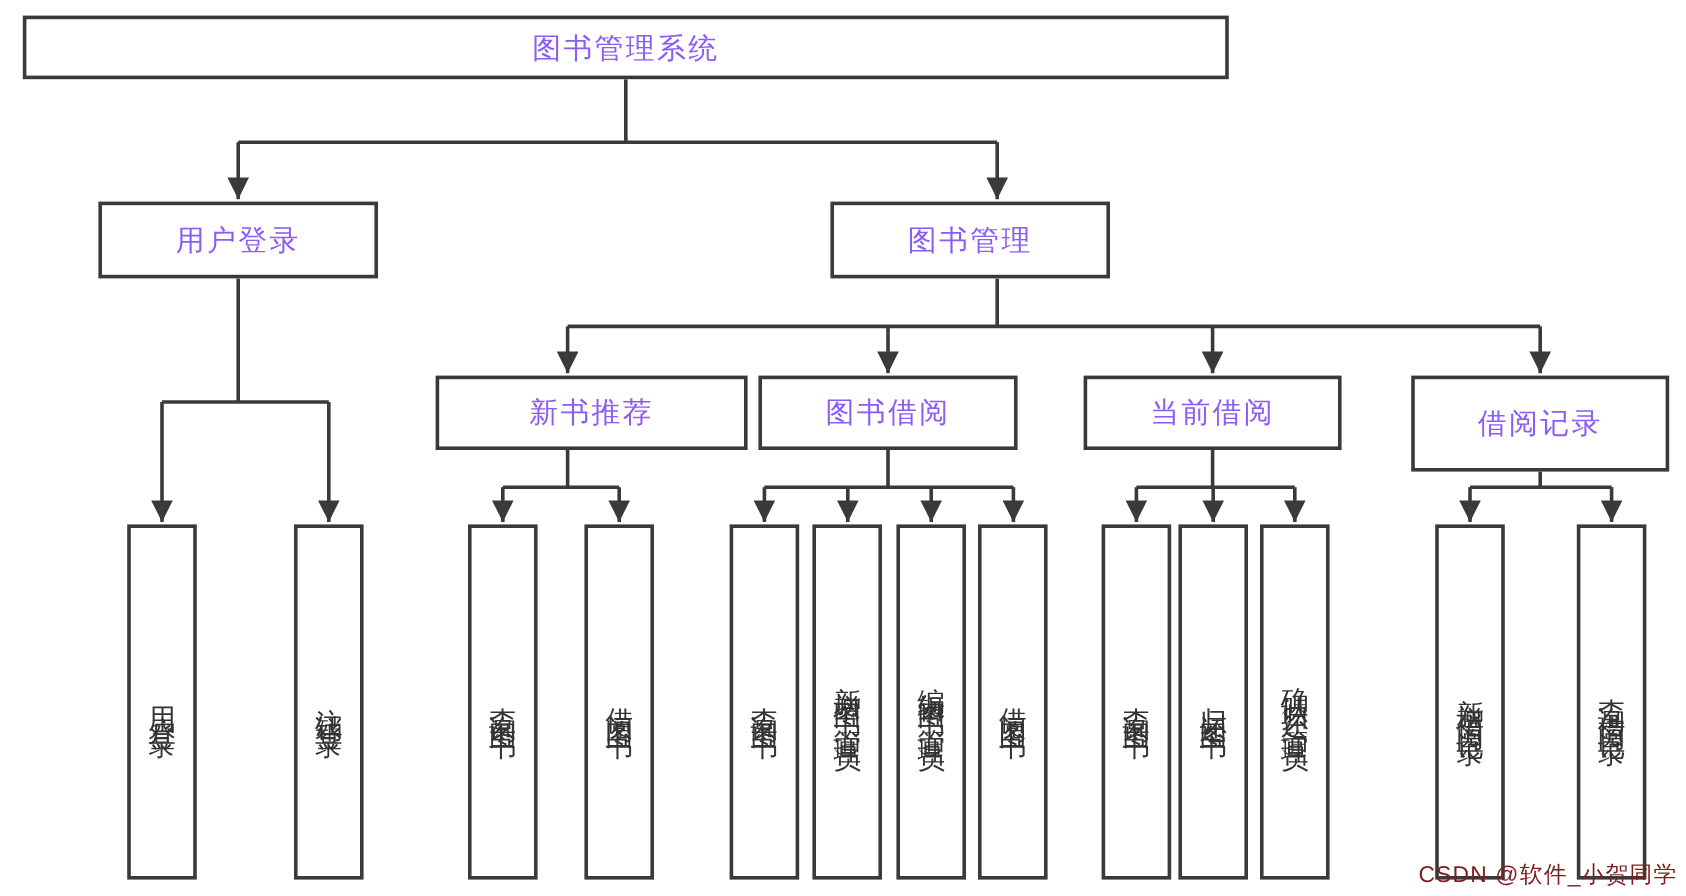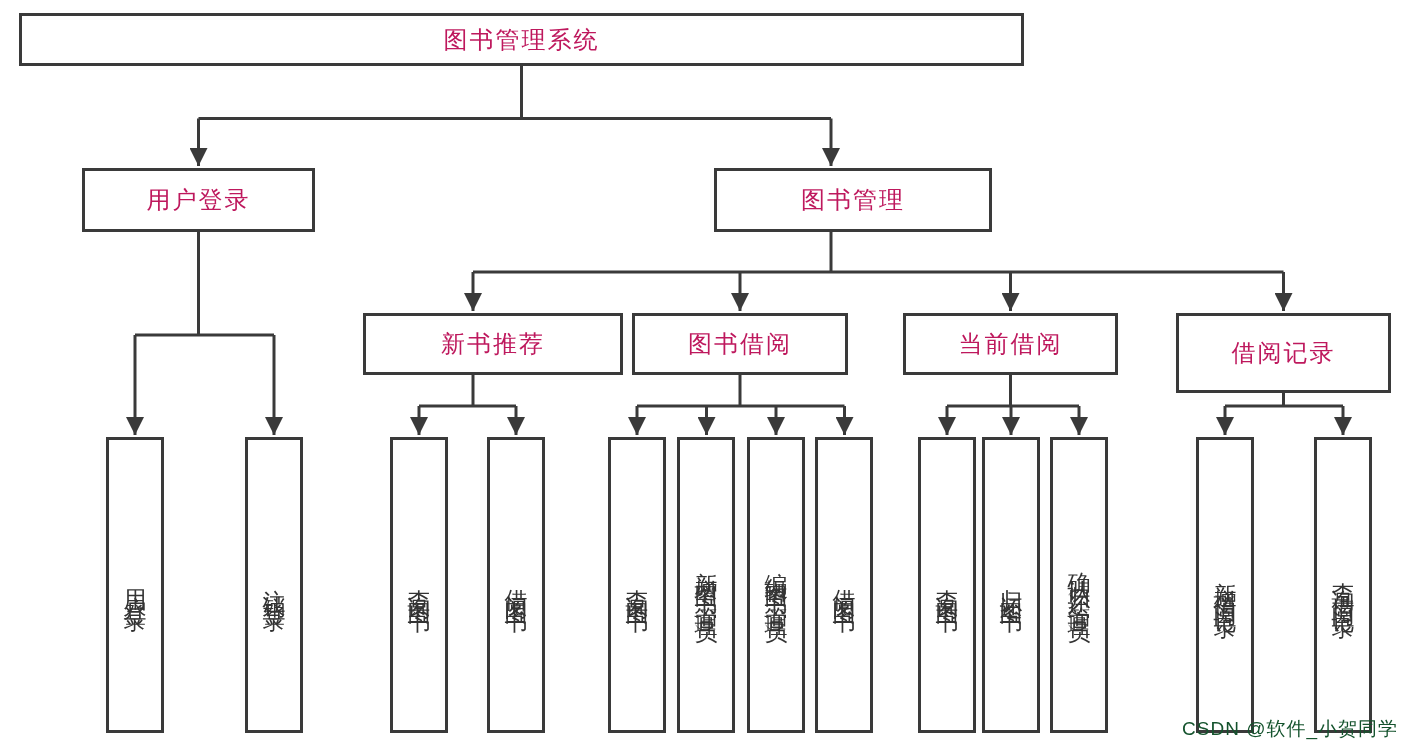--- a/index.html
+++ b/index.html
@@ -5,27 +5,27 @@
   html,body{margin:0;padding:0;background:#ffffff;}
   .canvas{
     position:relative;width:1405px;height:747px;background:#ffffff;overflow:hidden;
     font-family:"Liberation Sans","DejaVu Sans",sans-serif;
   }
   .connectors{position:absolute;left:0;top:0;width:1405px;height:747px;pointer-events:none;}
   .box{
     position:absolute;box-sizing:border-box;border:3px solid #3a3a3a;background:#ffffff;
     display:flex;align-items:center;justify-content:center;
   }
-  .h-label{font-size:24px;letter-spacing:2px;color:#be185d;white-space:nowrap;}
+  .h-label{font-size:24px;letter-spacing:2px;color:#8b5cf6;white-space:nowrap;}
   .v-label{
     writing-mode:vertical-rl;text-orientation:mixed;
     font-size:23px;letter-spacing:7px;color:#333333;line-height:1;white-space:nowrap;
   }
   .watermark{
-    position:absolute;top:716px;right:7px;font-size:19px;color:#14532d;
+    position:absolute;top:716px;right:7px;font-size:19px;color:#7f1d1d;
     letter-spacing:1px;white-space:nowrap;margin-left:25px;
   }
 </style>
 </head>
 <body>
 
 <div class="canvas">
 
   <svg class="connectors" viewBox="0 0 1405 747" xmlns="http://www.w3.org/2000/svg">
     <defs>
@@ -77,21 +77,21 @@
     </g>
   </svg>
 
   <div class="box" style="left:19px;top:13px;width:1005px;height:53px">
     <span class="h-label">图书管理系统</span>
   </div>
 
   <div class="box" style="left:82px;top:168px;width:233px;height:64px">
     <span class="h-label">用户登录</span>
   </div>
-  <div class="box" style="left:714px;top:168px;width:278px;height:64px">
+  <div class="box" style="left:692px;top:168px;width:233px;height:64px">
     <span class="h-label">图书管理</span>
   </div>
 
   <div class="box" style="left:363px;top:313px;width:260px;height:62px">
     <span class="h-label">新书推荐</span>
   </div>
   <div class="box" style="left:903px;top:313px;width:215px;height:62px">
     <span class="h-label">当前借阅</span>
   </div>
   <div class="box" style="left:632px;top:313px;width:216px;height:62px">

